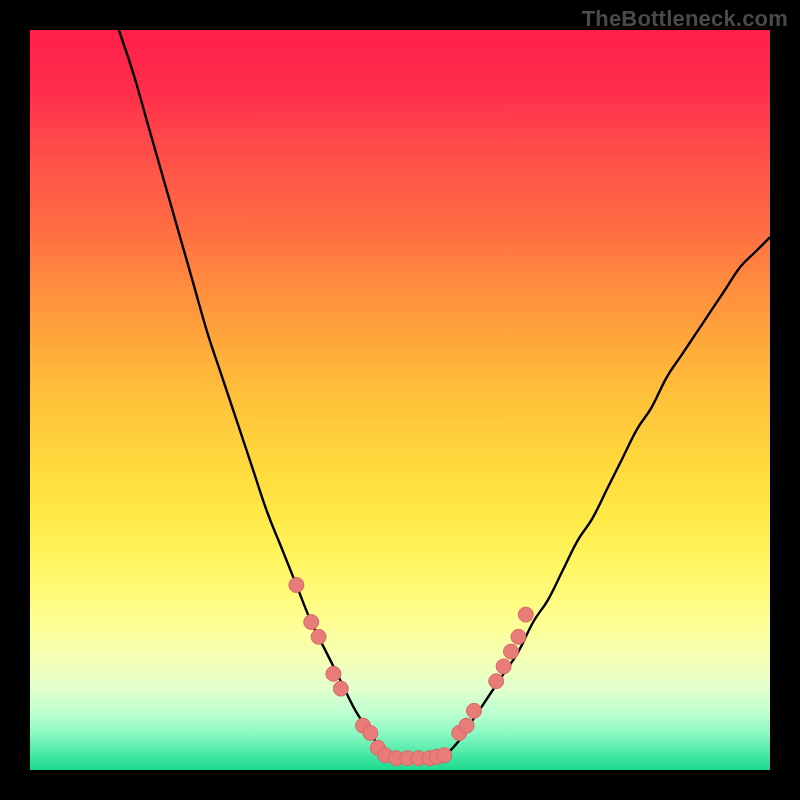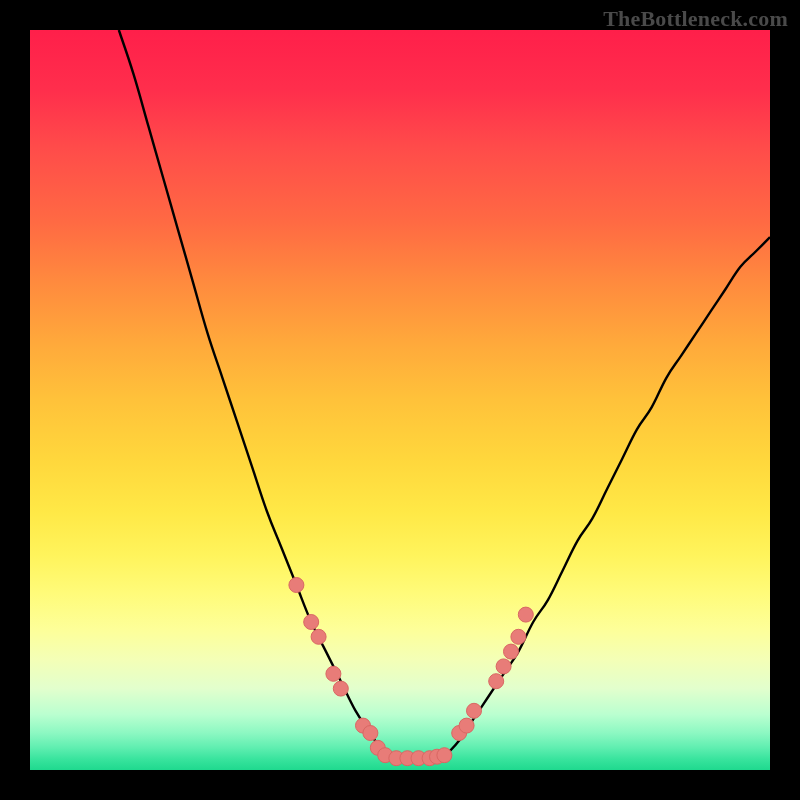--- a/index.html
+++ b/index.html
@@ -11,21 +11,20 @@
     font-family: Arial, Helvetica, sans-serif;
     overflow: hidden;
   }
   .frame {
     position: absolute;
     left: 0;
     top: 0;
     width: 800px;
     height: 800px;
     background: #000;
-    font-family: Liberation Serif, serif;
   }
   .plot {
     position: absolute;
     left: 30px;
     top: 30px;
     width: 740px;
     height: 740px;
     
     background: linear-gradient(to bottom,
       #ff1f4a 0%,

